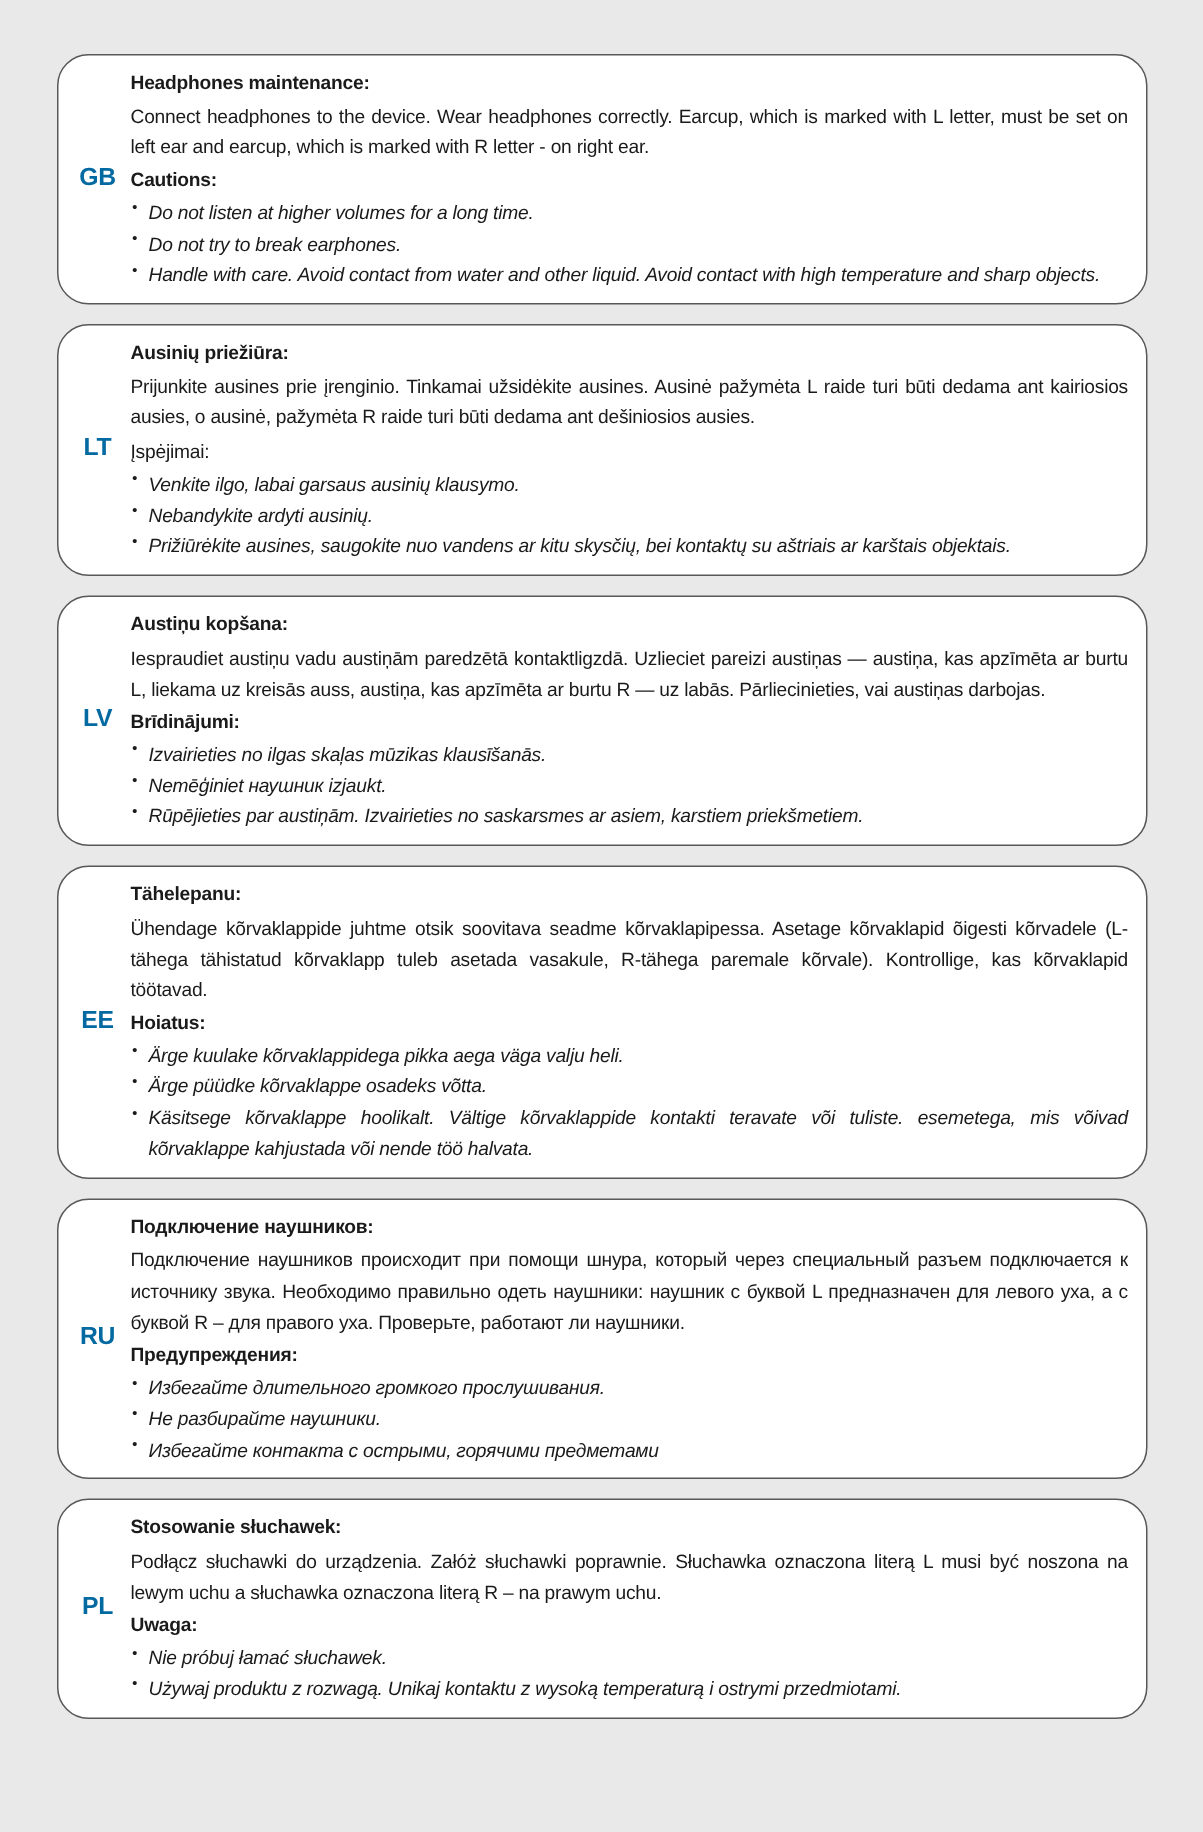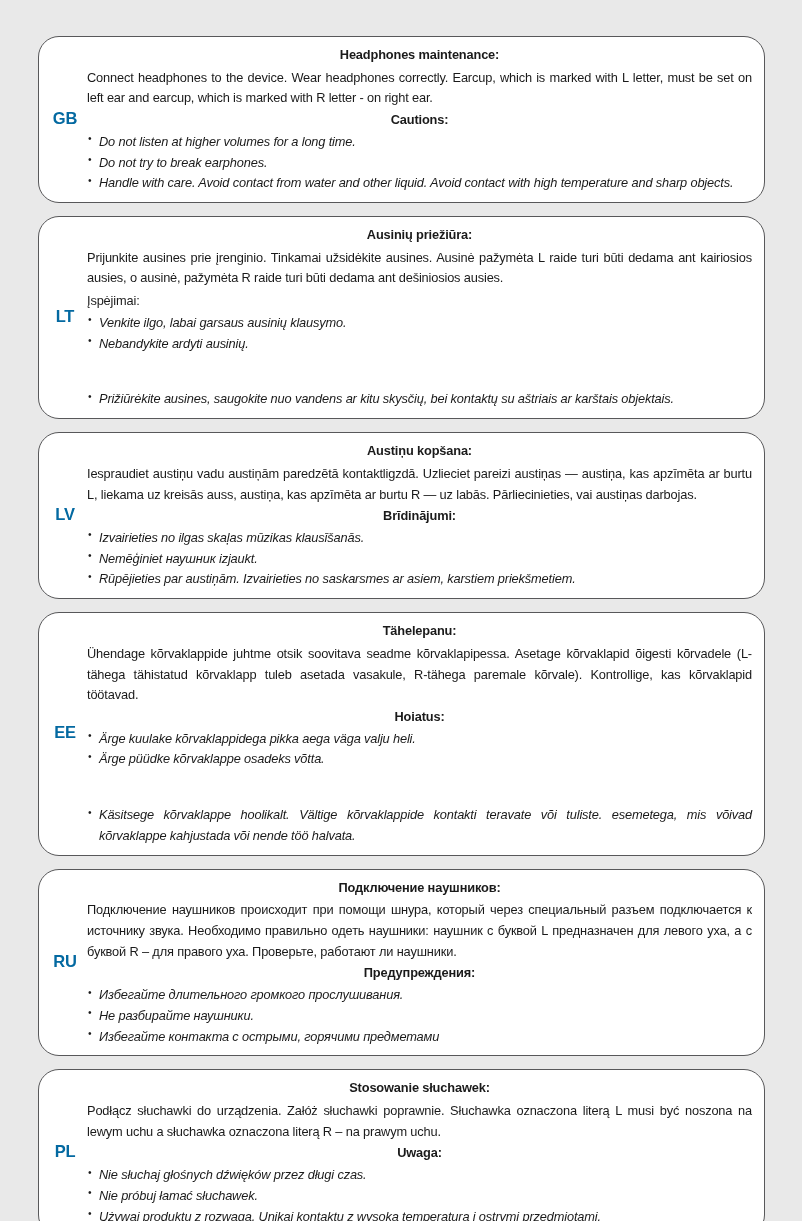--- a/index.html
+++ b/index.html
@@ -54,21 +54,20 @@
     flex: 1;
     padding-right: 2px;
     padding-top: 1px;
   }
   .sec-head {
     font-weight: bold;
     font-size: 12.8px;
     line-height: 1.62;
     letter-spacing: -0.15px;
     margin: 0 0 1px 0;
-    text-align: center;
   }
   .sec-para {
     font-size: 12.8px;
     line-height: 1.62;
     letter-spacing: -0.15px;
     text-align: justify;
     text-justify: inter-word;
     margin: 2px 0 1px 0;
   }
   .sec-para.flush {
@@ -85,21 +84,20 @@
     letter-spacing: -0.15px;
     margin: 0;
     padding-left: 12px;
     position: relative;
     text-align: left;
     font-style: italic;
   }
   .bullets li.just {
     text-align: justify;
     text-justify: inter-word;
-    margin-top: 35px;
   }
   .bullets li::before {
     content: "\2022";
     position: absolute;
     left: 1px;
     top: -0.5px;
     font-size: 10px;
   }
 </style>
 </head>
@@ -189,20 +187,19 @@
 
   <section class="lang-card">
     <div class="lang-code-col">
       <span class="lang-code">PL</span>
     </div>
     <div class="lang-body">
       <p class="sec-head">Stosowanie słuchawek:</p>
       <p class="sec-para">Podłącz słuchawki do urządzenia. Załóż słuchawki poprawnie. Słuchawka oznaczona literą L musi być noszona na lewym uchu a słuchawka oznaczona literą R – na prawym uchu.</p>
       <p class="sec-head">Uwaga:</p>
       <ul class="bullets">
-        <li>Nie słuchaj głośnych dźwięków przez długi czas.</li>
         <li>Nie próbuj łamać słuchawek.</li>
         <li>Używaj produktu z rozwagą. Unikaj kontaktu z wysoką temperaturą i ostrymi przedmiotami.</li>
       </ul>
     </div>
   </section>
 
 </div>
 
 </body></html>

